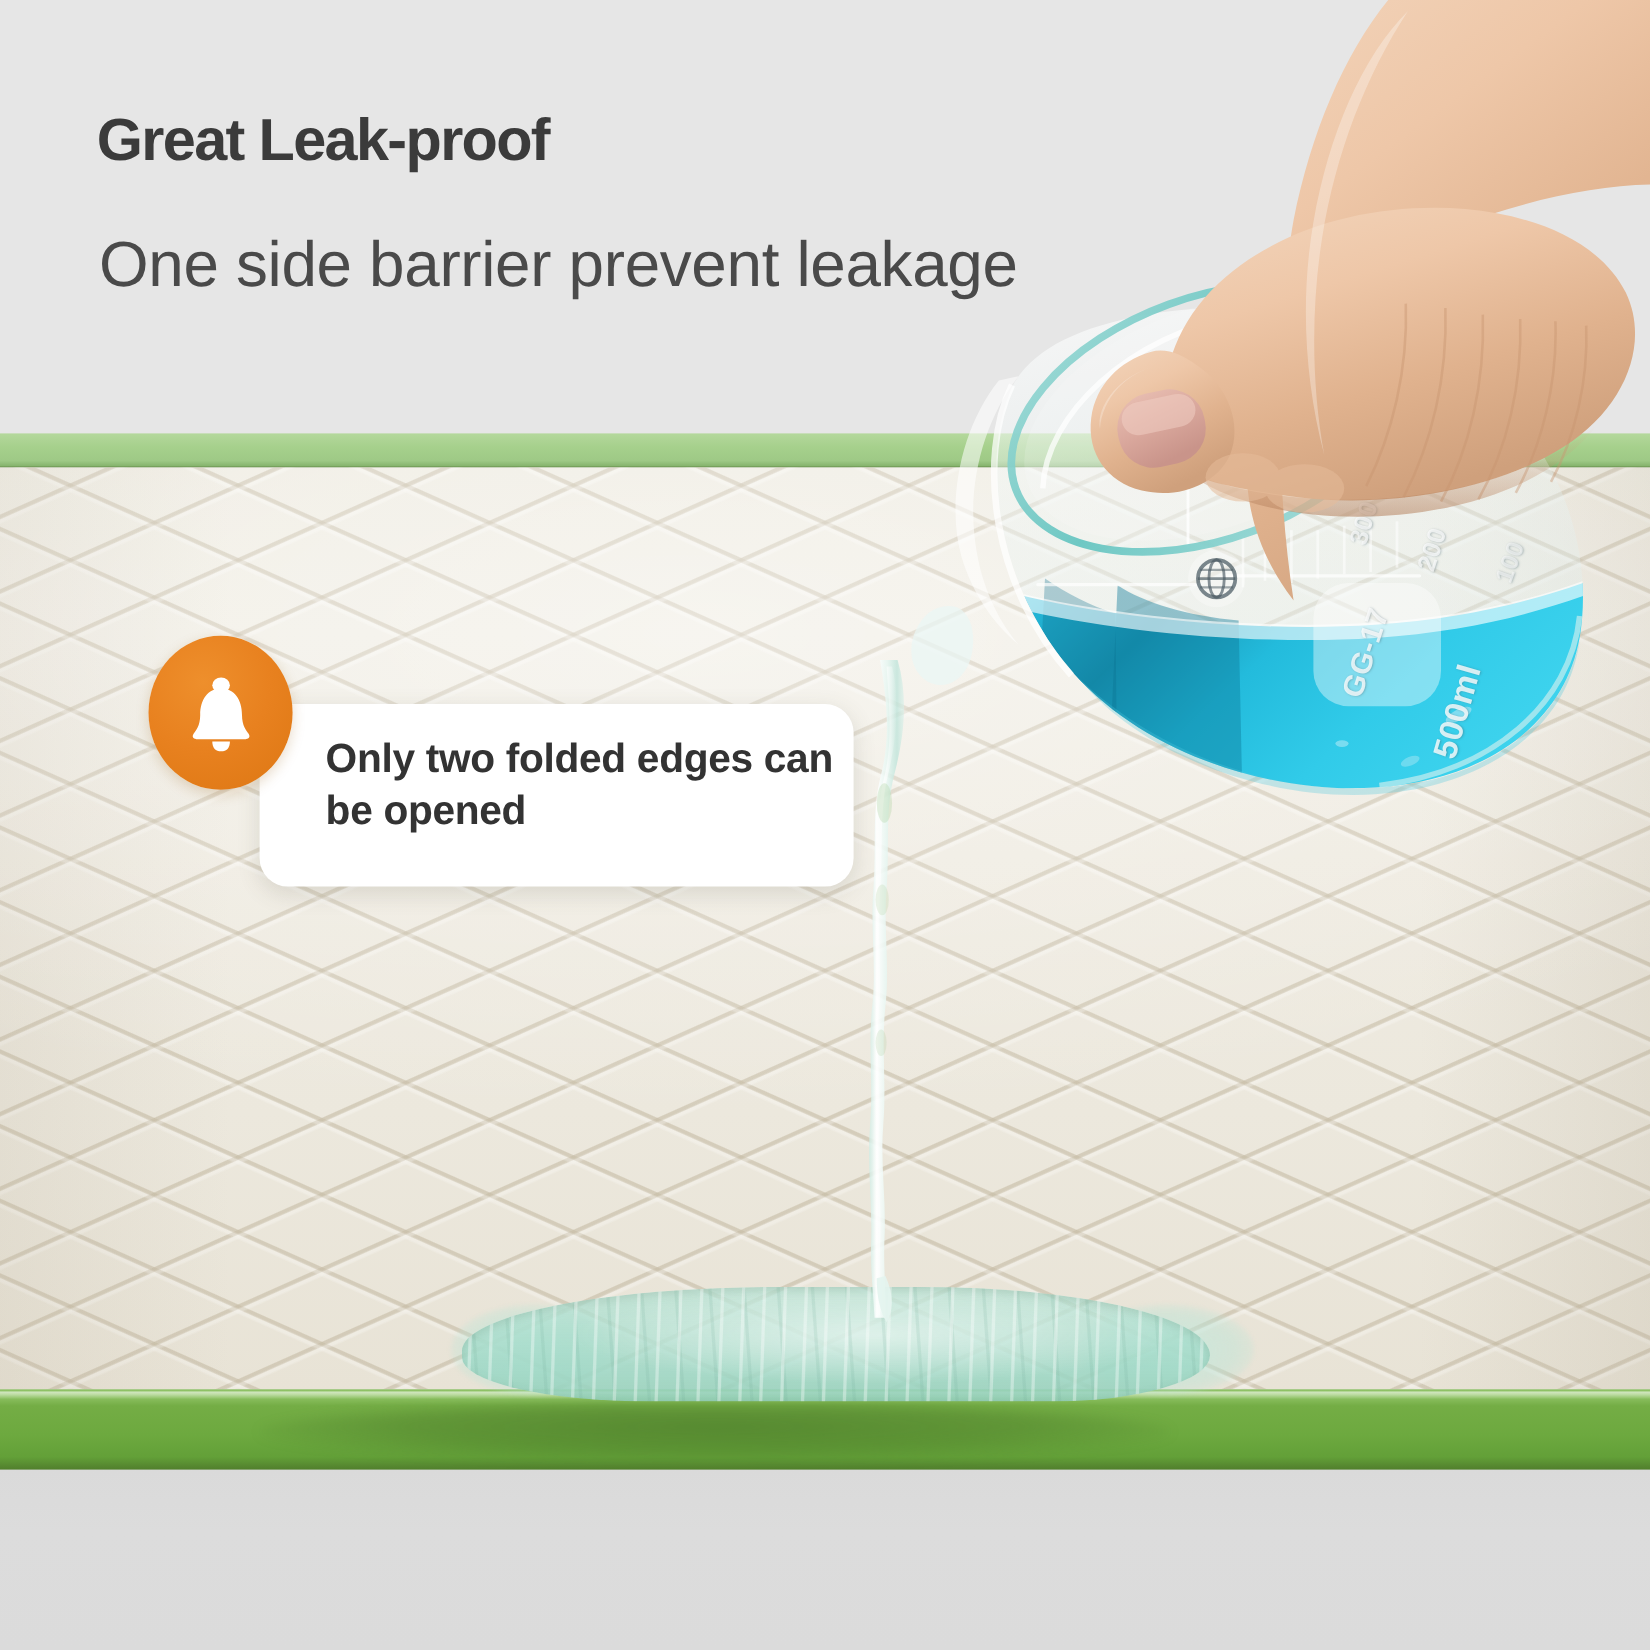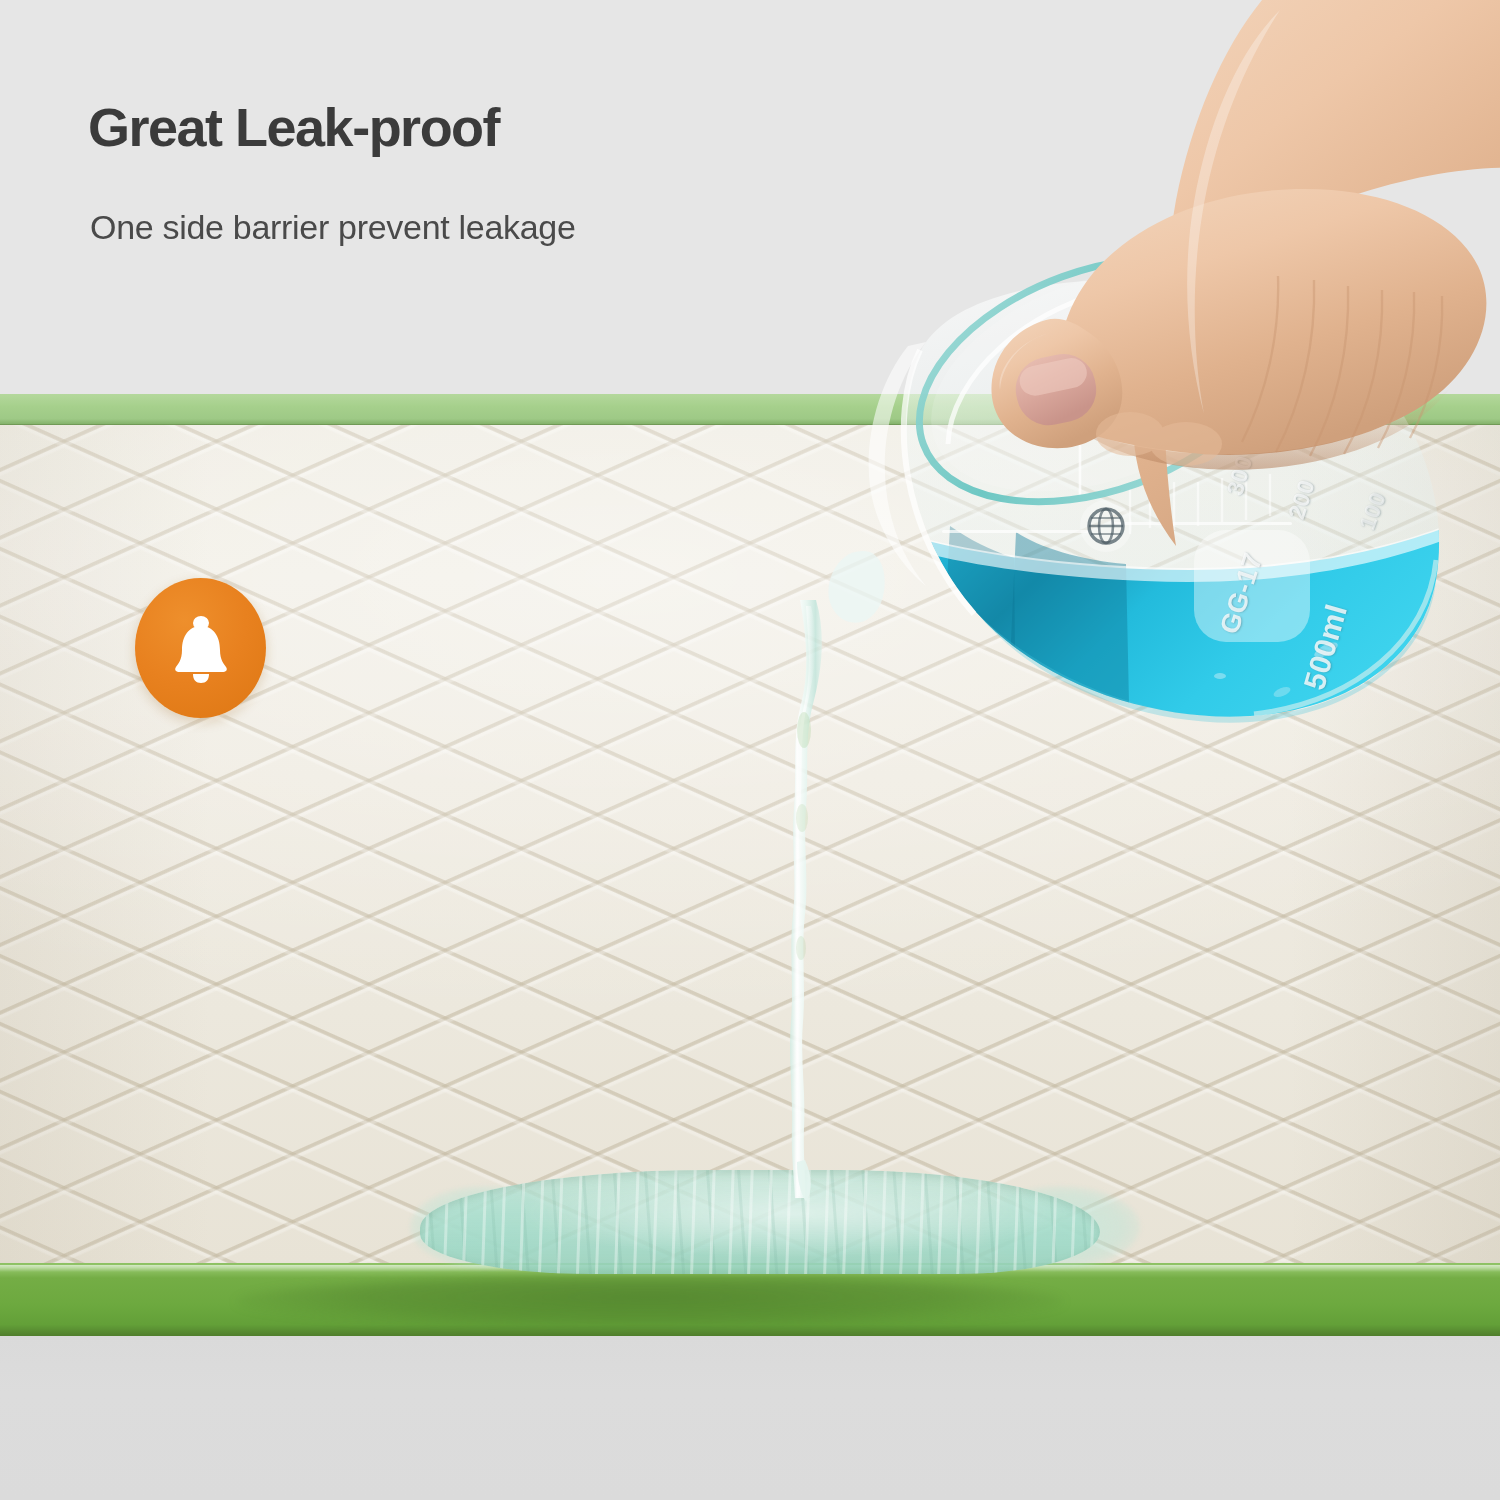--- a/index.html
+++ b/index.html
@@ -183,21 +183,21 @@
 
   
   .headline {
     position:absolute; left:88px; top:100px;
     font-size:54px; font-weight:700;
     color:#3b3b3b; letter-spacing:-1.5px;
     line-height:1;
   }
   .subhead {
     position:absolute; left:90px; top:208px;
-    font-size:34px; font-weight:400;
+    font-size:58px; font-weight:400;
     color:#4a4a4a; letter-spacing:-.3px;
     line-height:1.15;
   }
 
   
   .callout-card {
     position:absolute; left:236px; top:640px;
     width:540px; height:166px;
     background:#fff;
     border-radius:26px;
@@ -449,20 +449,23 @@
       </g>
 
       <path d="M300,20 C262,78 234,150 222,226 C212,288 212,360 224,424
                C206,356 202,282 214,212 C228,132 258,62 300,20 Z" fill="#ffffff" opacity=".30"></path>
     </svg>
   </div>
 
   <div class="headline">Great Leak-proof</div>
   <div class="subhead">One side barrier prevent leakage</div>
 
+  <div class="callout-card">
+    <div class="callout-text">Only two folded edges can be opened</div>
+  </div>
   <div class="callout-badge">
     <svg width="66" height="72" viewBox="0 0 66 72">
 
       <ellipse cx="33" cy="11" rx="8" ry="7" fill="#ffffff"></ellipse>
 
       <path d="M33,14 C21,14 14,24 14,38 C14,48 10,52 8,55
                C6,58 8,60 12,60 L54,60 C58,60 60,58 58,55
                C56,52 52,48 52,38 C52,24 45,14 33,14 Z" fill="#ffffff"></path>
 
       <path d="M25,62 C25,68 28,71 33,71 C38,71 41,68 41,62 Z" fill="#ffffff"></path>

